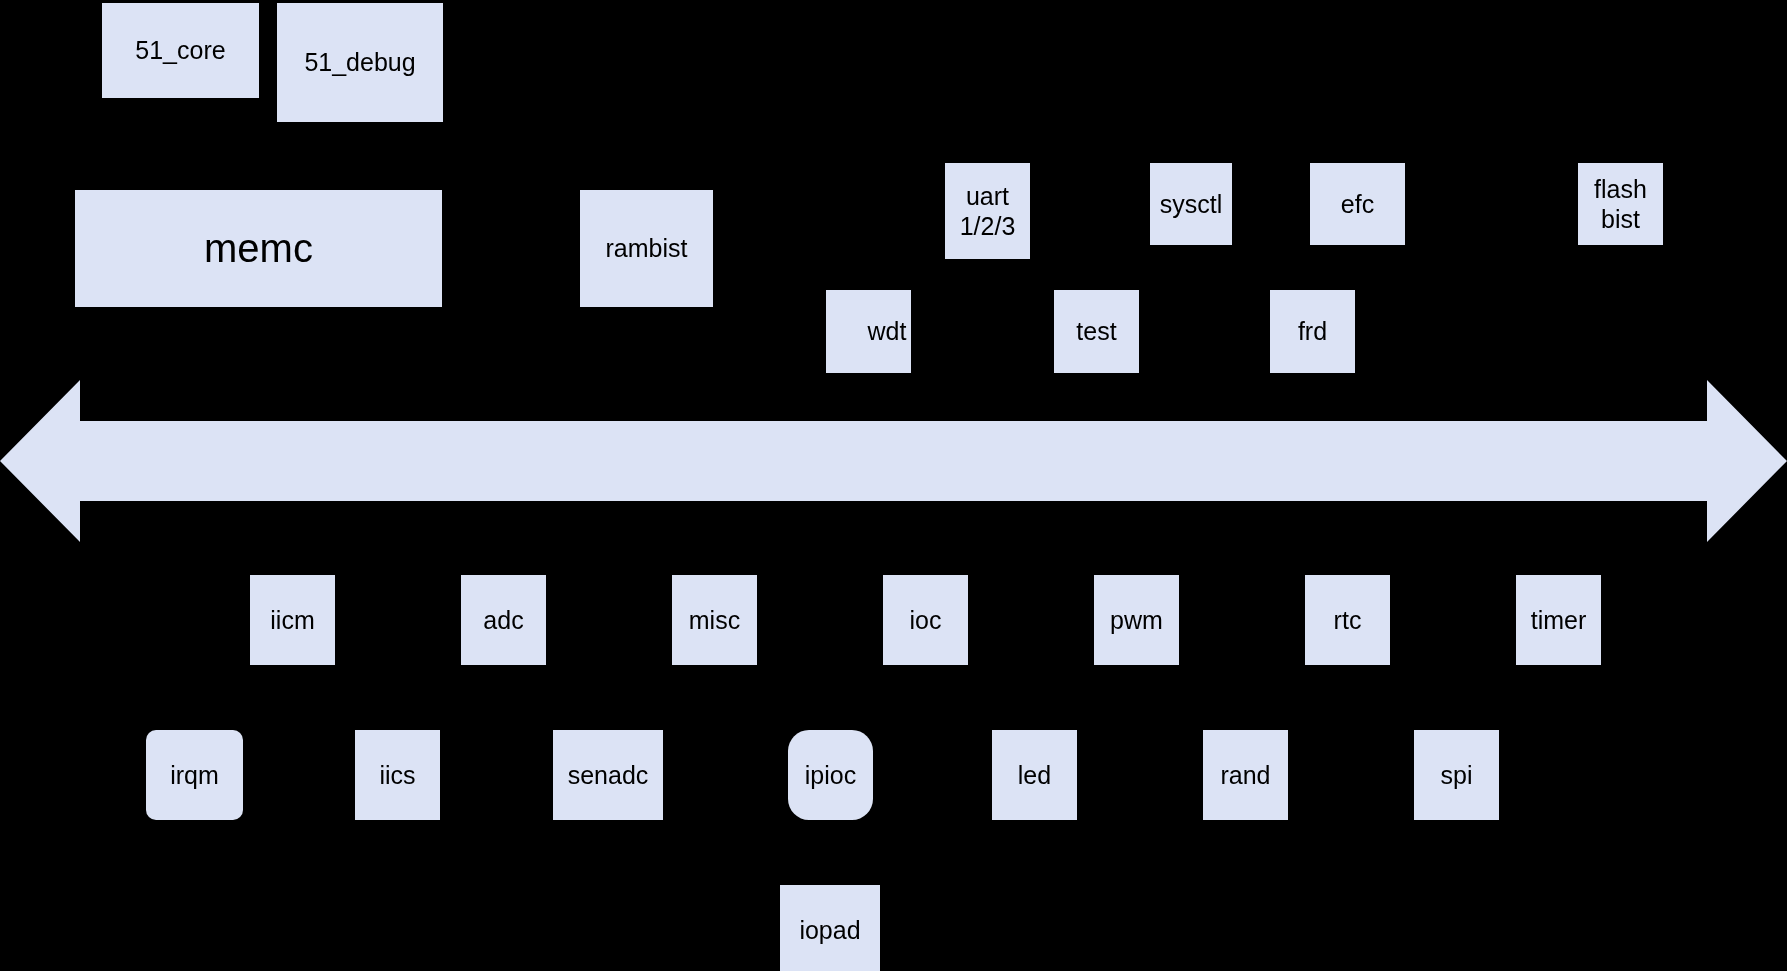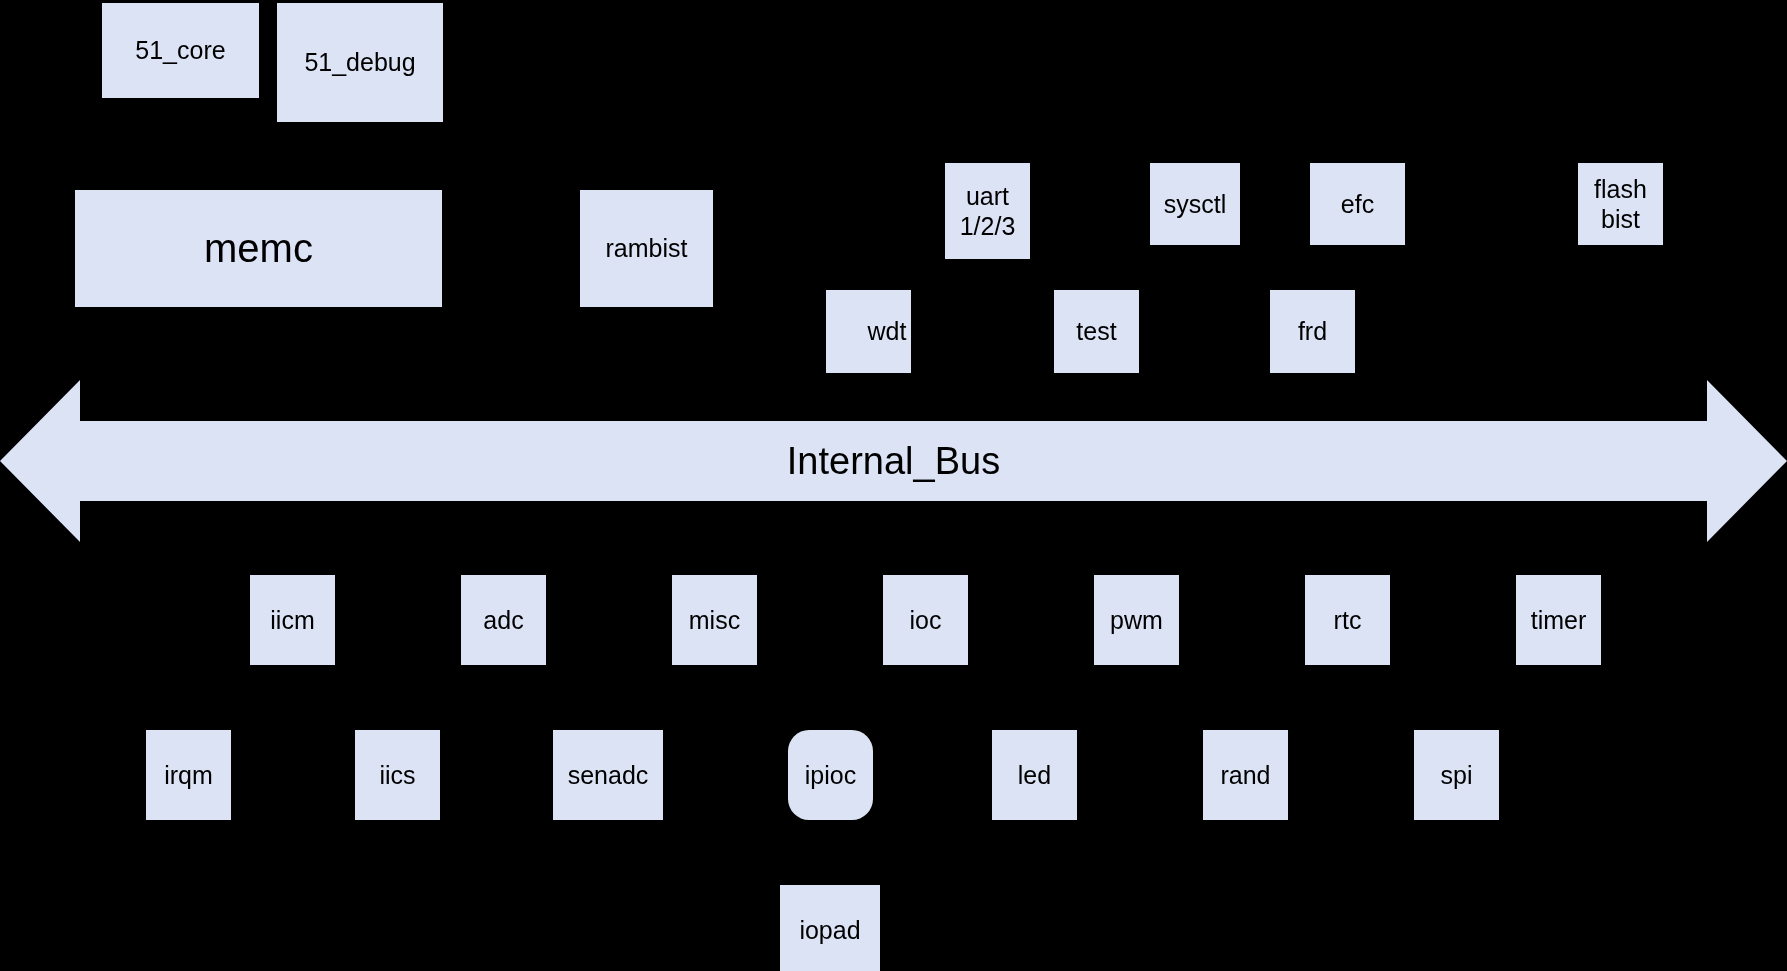--- a/index.html
+++ b/index.html
@@ -65,44 +65,43 @@
 </head>
 <body>
 
 <div id="diagram">
 
   <div class="bus">
     <svg viewBox="0 0 1787 166" preserveAspectRatio="none" aria-hidden="true">
       <polygon points="0,83 80,2 80,43 1707,43 1707,2 1787,83 1707,164 1707,123 80,123 80,164" fill="#dce3f5"></polygon>
     </svg>
   </div>
-  <div class="bus-label">Internal_Bus</div>
 
   <div id="blocks-layer">
       <div class="block" style="left: 75px; top: 3px; width: 157px; height: 95px; margin-left: 27px;">51_core</div>
       <div class="block" style="left: 277px; top: 3px; width: 166px; height: 119px;">51_debug</div>
       <div class="block big" style="left: 75px; top: 190px; width: 367px; height: 117px;">memc</div>
       <div class="block" style="left: 580px; top: 190px; width: 133px; height: 117px;">rambist</div>
       <div class="block" style="left: 945px; top: 163px; width: 85px; height: 96px;">uart
 1/2/3</div>
-      <div class="block" style="left: 1150px; top: 163px; width: 90px; height: 82px;">sysctl</div>
+      <div class="block" style="left: 1150px; top: 163px; width: 82px; height: 82px;">sysctl</div>
       <div class="block" style="left: 1304px; top: 163px; width: 95px; height: 82px; margin-left: 6px;">efc</div>
       <div class="block" style="left: 1578px; top: 163px; width: 85px; height: 82px;">flash
 bist</div>
       <div class="block" style="left: 826px; top: 290px; width: 85px; height: 83px; padding-left: 37px;">wdt</div>
       <div class="block" style="left: 1054px; top: 290px; width: 85px; height: 83px;">test</div>
       <div class="block" style="left: 1270px; top: 290px; width: 85px; height: 83px;">frd</div>
       <div class="block" style="left: 250px; top: 575px; width: 85px; height: 90px;">iicm</div>
       <div class="block" style="left: 461px; top: 575px; width: 85px; height: 90px;">adc</div>
       <div class="block" style="left: 672px; top: 575px; width: 85px; height: 90px;">misc</div>
       <div class="block" style="left: 883px; top: 575px; width: 85px; height: 90px;">ioc</div>
       <div class="block" style="left: 1094px; top: 575px; width: 85px; height: 90px;">pwm</div>
       <div class="block" style="left: 1305px; top: 575px; width: 85px; height: 90px;">rtc</div>
       <div class="block" style="left: 1516px; top: 575px; width: 85px; height: 90px;">timer</div>
-      <div class="block" style="left: 146px; top: 730px; width: 85px; height: 90px;">irqm</div>
+      <div class="block" style="left: 146px; top: 730px; width: 97px; height: 90px; border-radius: 10px;">irqm</div>
       <div class="block" style="left: 355px; top: 730px; width: 85px; height: 90px;">iics</div>
       <div class="block" style="left: 553px; top: 730px; width: 110px; height: 90px;">senadc</div>
       <div class="block" style="left: 788px; top: 730px; width: 85px; height: 90px; border-radius: 21px;">ipioc</div>
       <div class="block" style="left: 992px; top: 730px; width: 85px; height: 90px;">led</div>
       <div class="block" style="left: 1203px; top: 730px; width: 85px; height: 90px;">rand</div>
       <div class="block" style="left: 1414px; top: 730px; width: 85px; height: 90px;">spi</div>
       <div class="block" style="left: 780px; top: 885px; width: 100px; height: 90px;">iopad</div>
     </div>
 
 </div>

